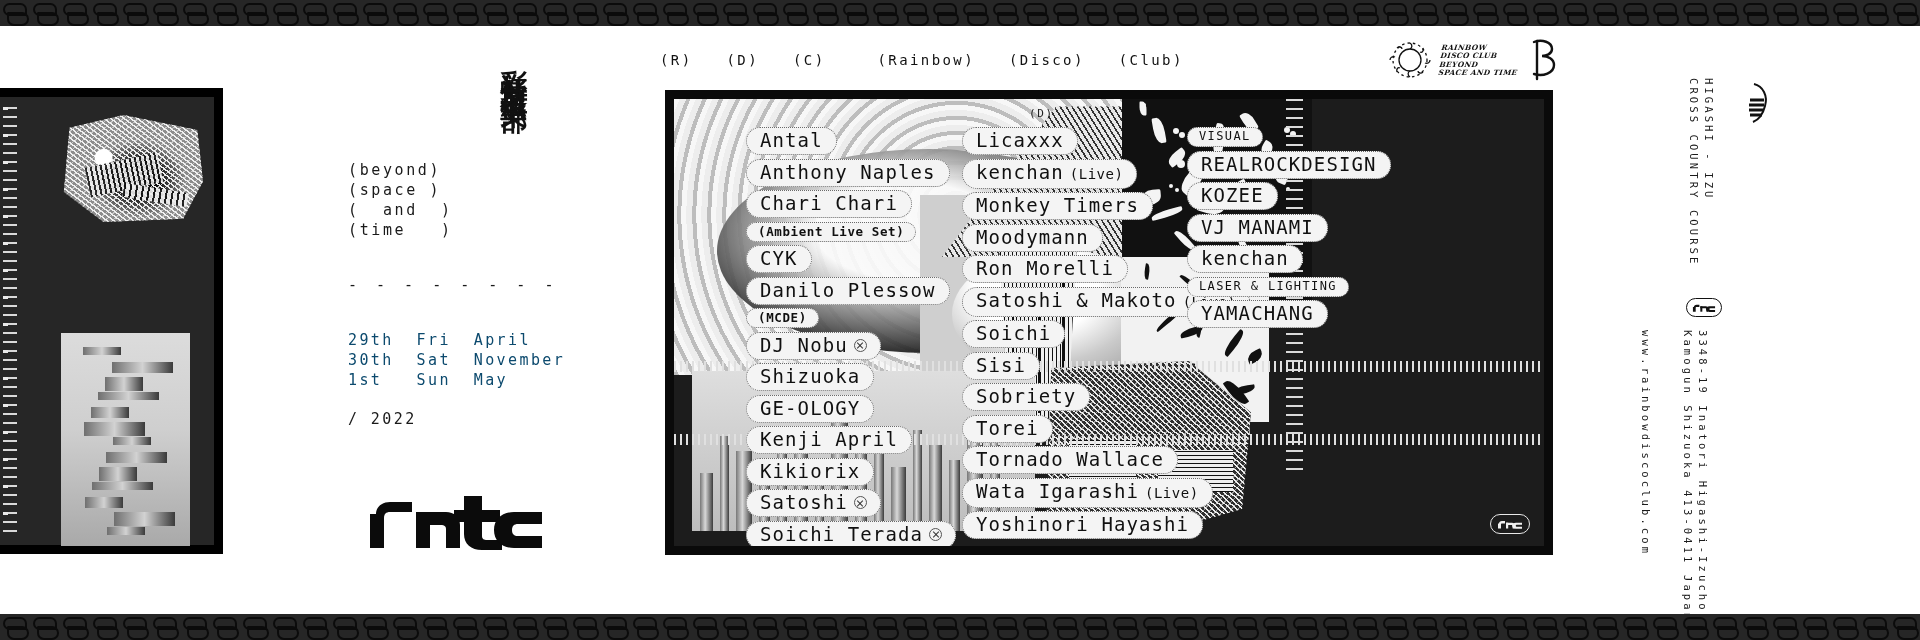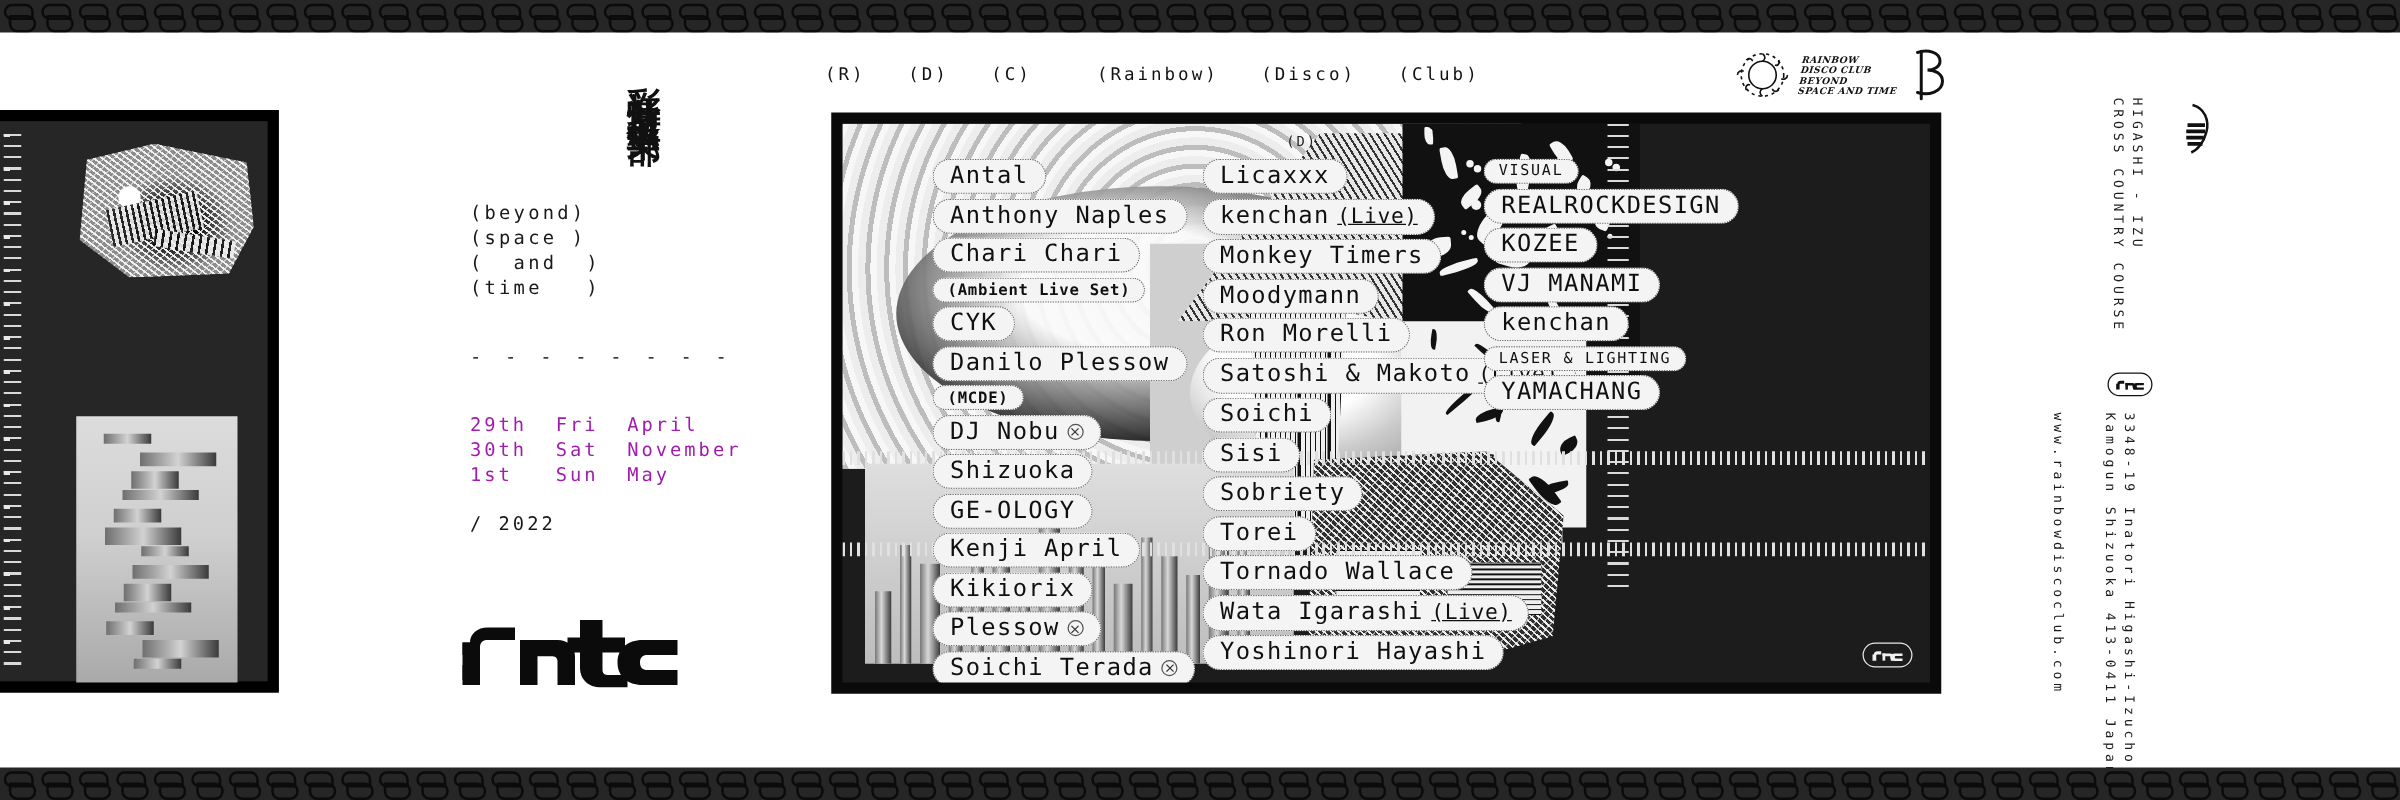--- a/index.html
+++ b/index.html
@@ -81,25 +81,25 @@
     position: absolute; left: 82px; top: 236px; width: 129px; height: 213px;
     background:
       linear-gradient(180deg,#dcdcdc 0%, #cfcfcf 45%, #a9a9a9 100%);
     overflow: hidden;
   }
   .art-photo .stone {
     position: absolute; background: linear-gradient(90deg,#6f6f6f,#d2d2d2,#3a3a3a);
   }
 
   
-  .textblock { position: absolute; left: 376px; top: 160px; }
+  .textblock { position: absolute; left: 348px; top: 160px; }
   .paren-line { font-size: 15px; letter-spacing: 2.6px; color:#1a1a1a; line-height: 20px; white-space: pre; }
   .dashes { margin-top: 36px; font-size: 15px; letter-spacing: 5px; color:#1a1a1a; white-space: pre; }
   .dates { margin-top: 36px; }
-  .date-row { font-size: 15px; letter-spacing: 2.4px; color:#a21caf; line-height: 20px; white-space: pre; }
+  .date-row { font-size: 15px; letter-spacing: 2.4px; color:#0c4a6e; line-height: 20px; white-space: pre; }
   .year { margin-top: 20px; font-size: 15px; letter-spacing: 2.4px; color:#1a1a1a; white-space: pre; }
 
   
   .cjk-title {
     position: absolute; left: 500px; top: 48px;
     font-family: "DejaVu Serif", "Liberation Serif", serif;
     font-size: 27px; line-height: 28px; color:#111;
     writing-mode: vertical-rl; letter-spacing: 5px; font-weight: 600;
   }
 
@@ -257,21 +257,21 @@
   .col-mid    { left: 288px; top: 28px; }
   .col-right  { left: 513px; top: 28px; }
 
   .chip-name {
     background:#f4f4f4; border:1.1px dotted #6a6a6a; border-radius: 999px;
     padding: 1px 13px 2px 13px; margin-bottom: 3.5px;
     font-size: 19px; letter-spacing: 1.1px; color:#101010;
     white-space: nowrap; display:flex; align-items:baseline; gap:6px;
     line-height: 23px;
   }
-  .chip-name .suffix { font-size: 17px; letter-spacing: .5px; text-decoration: underline; }
+  .chip-name .suffix { font-size: 14px; letter-spacing: .5px; }
   .chip-name .xmark {
     display:inline-block; width:13px; height:13px; border:1px solid #555;
     border-radius:50%; position:relative; align-self:center;
   }
   .chip-name .xmark::before, .chip-name .xmark::after {
     content:""; position:absolute; left:1.5px; top:5.5px; width:8px; height:1px; background:#333;
   }
   .chip-name .xmark::before { transform: rotate(45deg); }
   .chip-name .xmark::after  { transform: rotate(-45deg); }
 
@@ -608,21 +608,21 @@
           <div class="chip-name">
             <span>GE-OLOGY</span>
           </div>
           <div class="chip-name">
             <span>Kenji April</span>
           </div>
           <div class="chip-name">
             <span>Kikiorix</span>
           </div>
           <div class="chip-name">
-            <span>Plessow</span>
+            <span>Satoshi</span>
             <span class="xmark"></span>
           </div>
           <div class="chip-name">
             <span>Soichi Terada</span>
             <span class="xmark"></span>
           </div>
         </div>
       <div class="col col-mid" id="col1">
           <div class="chip-name">
             <span>Licaxxx</span>

